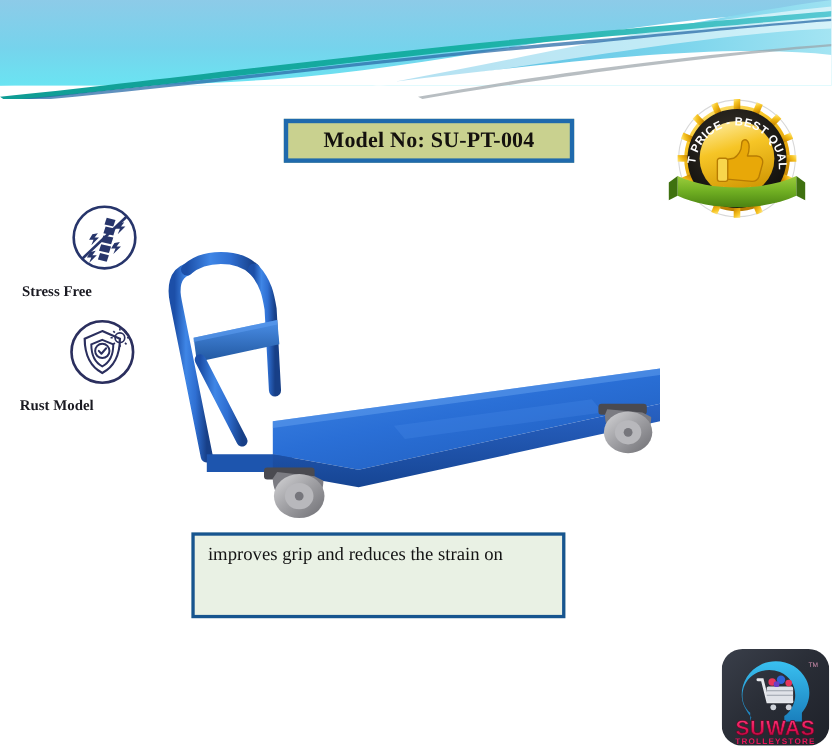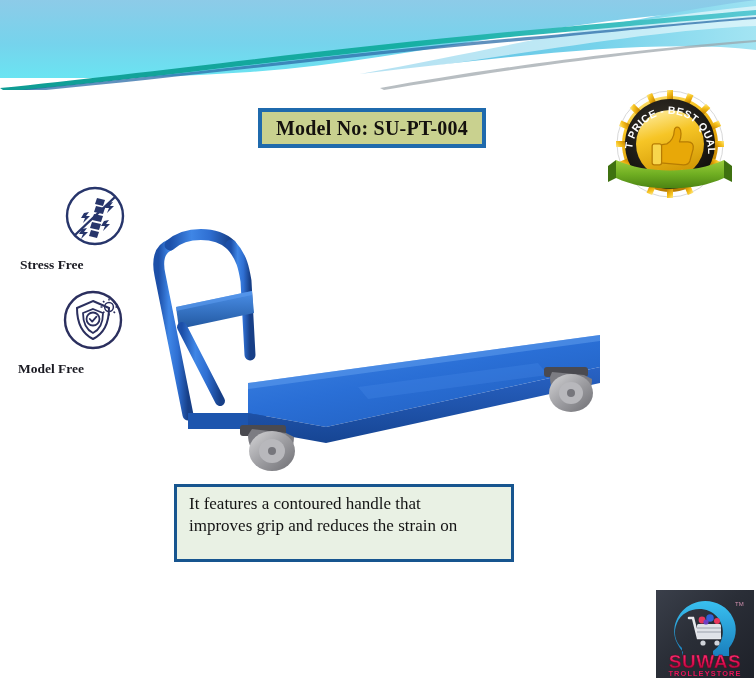--- a/index.html
+++ b/index.html
@@ -27,21 +27,21 @@
     height: 90px;
     overflow: hidden;
   }
   #header-banner svg { display: block; }
 
   
   #model-banner {
     position: absolute;
     left: 258px;
     top: 108px;
-    width: 228px;
+    width: 264px;
     height: 40px;
     background: #c9d18f;
     border: 4px solid #1f6aad;
     display: flex;
     align-items: center;
     justify-content: center;
   }
   #model-banner .model-text {
     font-family: "Liberation Serif", "DejaVu Serif", serif;
     font-weight: bold;
@@ -115,20 +115,21 @@
   }
 
   
   #brand-logo {
     position: absolute;
     left: 656px;
     top: 590px;
     width: 98px;
     height: 88px;
     overflow: hidden;
+    border-radius: 19px;
   }
   #brand-logo svg { display: block; }
 </style>
 </head>
 <body>
 
 <div id="page">
 
   <div id="header-banner">
     <svg width="756" height="90" viewBox="0 0 756 90" xmlns="http://www.w3.org/2000/svg">
@@ -310,21 +311,21 @@
           <line x1="57.5" y1="20" x2="59.5" y2="20"></line>
           <line x1="44.5" y1="20" x2="42.5" y2="20"></line>
           <line x1="55.6" y1="15.4" x2="57" y2="14"></line>
           <line x1="46.4" y1="24.6" x2="45" y2="26"></line>
           <line x1="55.6" y1="24.6" x2="57" y2="26"></line>
           <line x1="46.4" y1="15.4" x2="45" y2="14"></line>
         </g>
       </svg>
     </div>
     <div class="feature-label">
-      <div>Model Free</div>
+      <div>Rust Model</div>
     </div>
   </div>
 
   <div id="product-image">
     <svg width="470" height="270" viewBox="0 0 470 270" xmlns="http://www.w3.org/2000/svg">
       <defs>
         <linearGradient id="tubeG" x1="0" y1="0" x2="1" y2="0">
           <stop offset="0%" stop-color="#1c4fa8"></stop>
           <stop offset="35%" stop-color="#3f86e6"></stop>
           <stop offset="65%" stop-color="#2f6fd2"></stop>
@@ -388,21 +389,20 @@
         <path d="M402,162 C402,178 412,188 424,188 C436,188 444,178 444,164
                  L436,160 L404,157 Z" fill="#7c7c82"></path>
         <ellipse cx="423" cy="178" rx="22" ry="19" fill="url(#wheelG)"></ellipse>
         <ellipse cx="423" cy="178" rx="12" ry="11" fill="#b8b8bc"></ellipse>
         <ellipse cx="423" cy="178" rx="4" ry="4" fill="#76767c"></ellipse>
       </g>
     </svg>
   </div>
 
   <div id="description-box">
-    <div class="desc-text">It features a contoured handle that</div>
     <div class="desc-text">improves grip and reduces the strain on</div>
   </div>
 
   <div id="brand-logo">
     <svg width="98" height="88" viewBox="0 0 98 88" xmlns="http://www.w3.org/2000/svg">
       <defs>
         <linearGradient id="logoBgG" x1="0" y1="0" x2="1" y2="1">
           <stop offset="0%" stop-color="#3a3f4a"></stop>
           <stop offset="45%" stop-color="#2a2e37"></stop>
           <stop offset="100%" stop-color="#1e2129"></stop>

